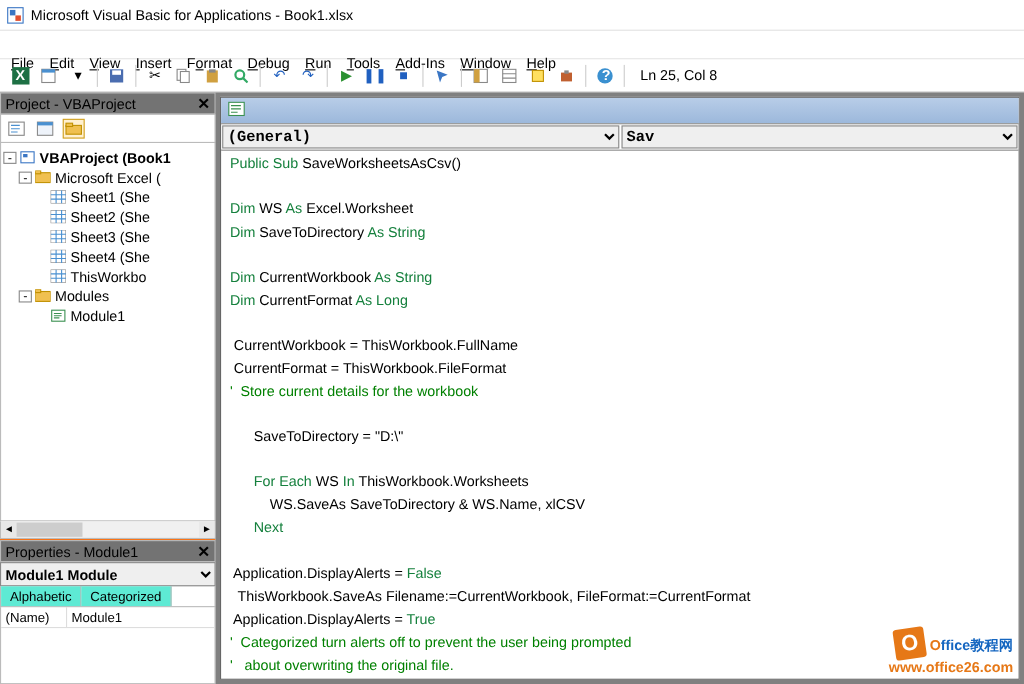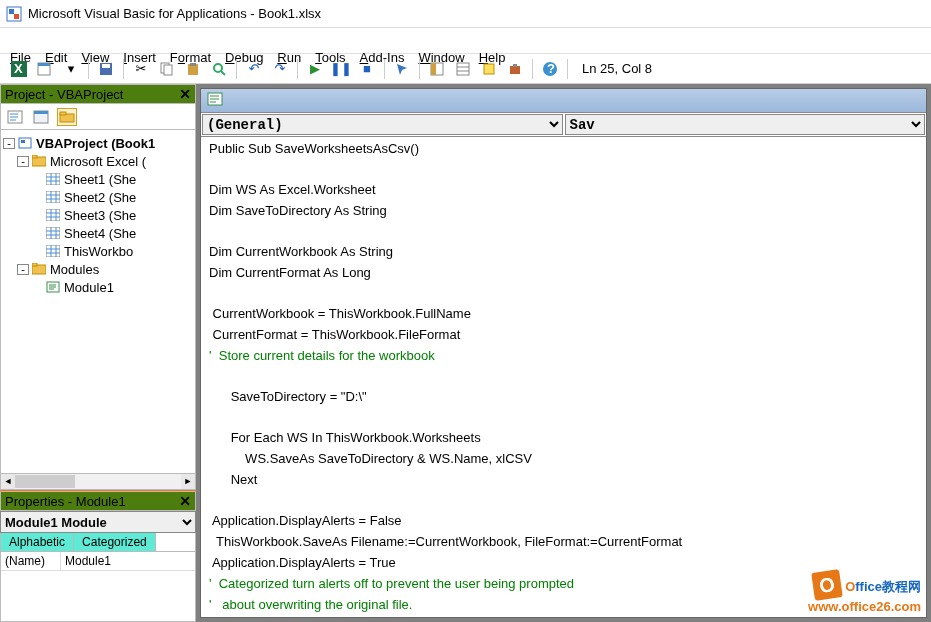--- a/index.html
+++ b/index.html
@@ -14,21 +14,21 @@
 .underline-char { text-decoration: underline; }
 
 .toolbar { height: 30px; background: #fff; display: flex; align-items: center; padding: 0 8px; gap: 4px; border-bottom: 1px solid #d0d0d0; }
 .toolbar .tb-btn { width: 22px; height: 22px; display: flex; align-items: center; justify-content: center; cursor: pointer; }
 .toolbar .tb-sep { width: 1px; height: 20px; background: #ccc; margin: 0 2px; }
 .toolbar .status { margin-left: 8px; font-size: 13px; }
 
 .workspace { display: flex; height: calc(622px - 28px - 26px - 30px); }
 
 .left-panel { width: 196px; display: flex; flex-direction: column; background: #fff; }
-.panel-header { height: 20px; background: #4d7c0f; border: 1px solid #bbb; display: flex; align-items: center; justify-content: space-between; padding: 0 4px; font-size: 12px; }
+.panel-header { height: 20px; background: #737373; border: 1px solid #bbb; display: flex; align-items: center; justify-content: space-between; padding: 0 4px; font-size: 12px; }
 .panel-header .close { font-weight: bold; font-size: 14px; cursor: pointer; }
 .panel-toolbar { height: 26px; border: 1px solid #bbb; border-top: none; display: flex; align-items: center; padding: 0 4px; gap: 6px; }
 .panel-toolbar .pt-btn { width: 20px; height: 18px; display: flex; align-items: center; justify-content: center; }
 .folder-active { background: #fff0d0; border: 1px solid #d0a020; }
 
 .tree { flex: 1; border: 1px solid #bbb; border-top: none; overflow: auto; padding: 4px 2px; font-size: 13px; }
 .tree-row { display: flex; align-items: center; height: 18px; white-space: nowrap; }
 .tree-row .exp { width: 12px; text-align: center; font-family: monospace; font-size: 11px; border: 1px solid #888; line-height: 9px; height: 11px; margin-right: 2px; cursor: pointer; }
 .tree-row .sp { display: inline-block; }
 .tree-icon { width: 16px; height: 14px; margin-right: 3px; display: inline-flex; align-items: center; justify-content: center; }
@@ -47,21 +47,21 @@
 .props-grid .cell.k { width: 60px; border-right: 1px solid #ddd; }
 
 .main-area { flex: 1; background: #808080; position: relative; padding: 4px; overflow: hidden; }
 .code-window { background: #fff; border: 1px solid #666; height: 100%; display: flex; flex-direction: column; }
 .code-title { height: 24px; background: linear-gradient(#b8cde8, #9cb8db); display: flex; align-items: center; padding: 0 6px; gap: 6px; font-size: 13px; border-bottom: 1px solid #888; }
 .code-title .bold { font-weight: bold; }
 .code-dropdowns { height: 24px; display: flex; border-bottom: 1px solid #888; }
 .code-dropdowns select { flex: 1; border: 1px solid #888; font-family: "Courier New", monospace; font-size: 14px; font-weight: bold; margin: 1px; }
 .code-dropdowns .right-dd { width: 40px; }
 .code-body { flex: 1; padding: 2px 8px; font-family: "Courier New", monospace; font-size: 15px; line-height: 20px; white-space: pre; overflow: hidden; }
-.kw { color: #000000; }
+.kw { color: #15803d; }
 .cm { color: #008000; }
 
 .watermark { position: absolute; right: 10px; bottom: 8px; text-align: right; }
 .watermark .wm1 { font-size: 22px; font-weight: bold; }
 .watermark .wm1 .o { color: #e67817; }
 .watermark .wm1 .rest { color: #1566c0; }
 .watermark .wm2 { font-size: 13px; color: #e67817; font-weight: bold; }
 .wm-logo { display: inline-block; width: 28px; height: 28px; background: #e67817; color: #fff; font-weight: bold; font-size: 20px; text-align: center; line-height: 28px; border-radius: 3px; transform: rotate(-8deg); margin-right: 4px; vertical-align: middle; }
 </style>
 </head>

